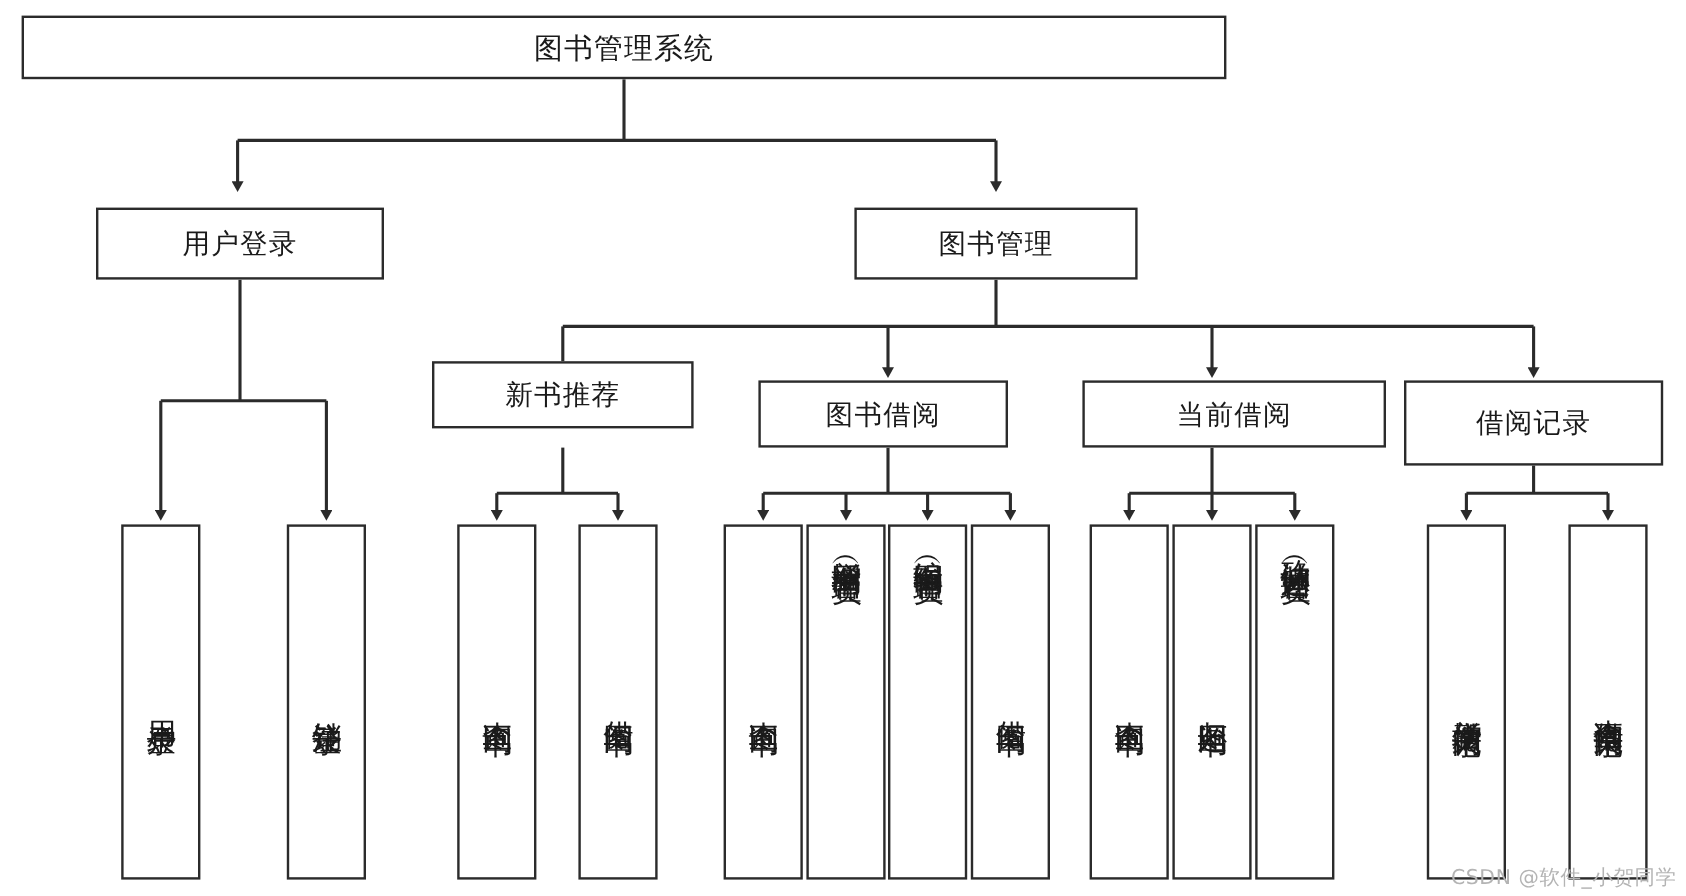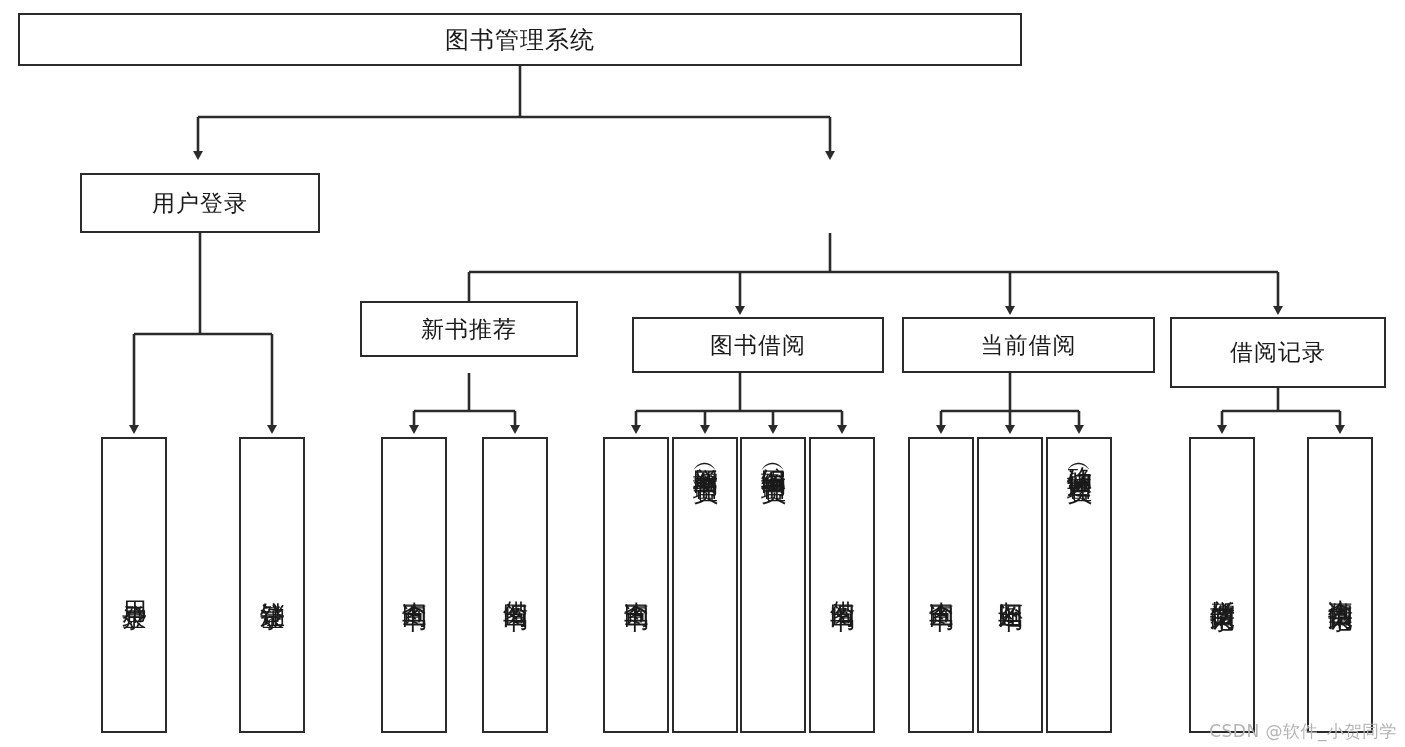--- a/index.html
+++ b/index.html
@@ -119,23 +119,24 @@
       <path d="M1278,373 L1278,411"></path>
       <path d="M1222,411 L1340,411"></path>
       <path d="M1222,411 L1222,426" marker-end="url(#arrow)"></path>
       <path d="M1340,411 L1340,426" marker-end="url(#arrow)"></path>
     </g>
   </svg>
 
   <div class="node horiz root" style="left:18px; top:13px; width:1004px; height:53px;">图书管理系统</div>
 
   <div class="node horiz" style="left:80px; top:173px; width:240px; height:60px;">用户登录</div>
+  <div class="node horiz" style="left:712px; top:173px; width:236px; height:60px;">图书管理</div>
 
   <div class="node horiz" style="left:360px; top:301px; width:218px; height:56px;">新书推荐</div>
-  <div class="node horiz" style="left:632px; top:317px; width:252px; height:56px;">图书借阅</div>
+  <div class="node horiz" style="left:632px; top:317px; width:208px; height:56px;">图书借阅</div>
   <div class="node horiz" style="left:902px; top:317px; width:253px; height:56px;">当前借阅</div>
   <div class="node horiz" style="left:1170px; top:317px; width:216px; height:71px;">借阅记录</div>
 
   <div class="node vert mid" style="left:101px; top:437px; width:66px; height:296px;">用户登录</div>
   <div class="node vert mid" style="left:239px; top:437px; width:66px; height:296px;">注销登录</div>
 
   <div class="node vert mid" style="left:381px; top:437px; width:66px; height:296px;">查询图书</div>
   <div class="node vert mid" style="left:482px; top:437px; width:66px; height:296px;">借阅图书</div>
 
   <div class="node vert mid" style="left:603px; top:437px; width:66px; height:296px;">查询图书</div>

